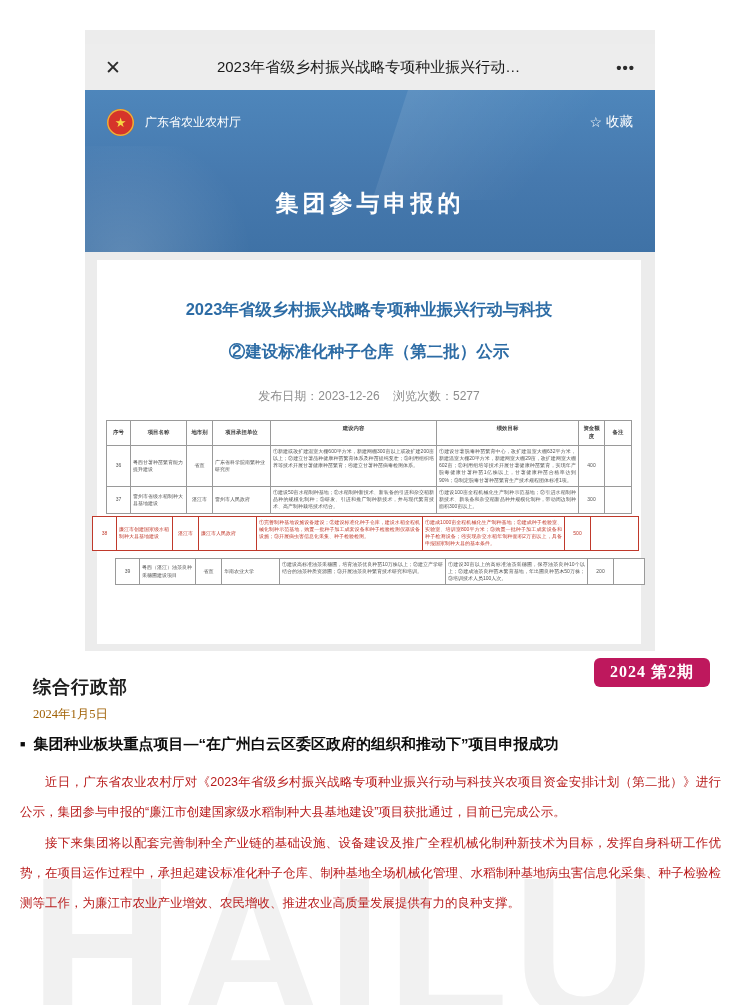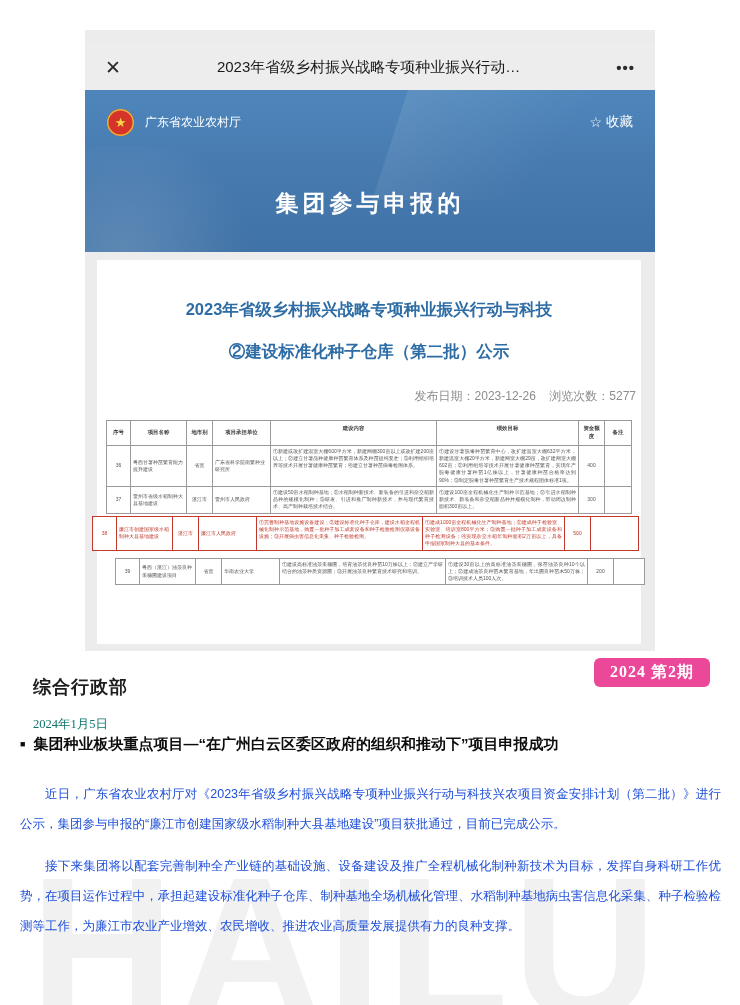--- a/index.html
+++ b/index.html
@@ -38,21 +38,21 @@
   .agency-name { color:#ffffff; font-size:12px; font-weight:400; margin-left:11px; flex:1; }
   .favorite { color:#ffffff; font-size:13.5px; cursor:pointer; display:flex; align-items:center; gap:4px; }
   .fav-star { font-size:14px; }
   .banner-title { position:absolute; left:0; top:64px; width:100%; height:98px;
     display:flex; align-items:center; justify-content:center; }
   .banner-title span { color:#ffffff; font-size:23px; font-weight:700; letter-spacing:4px; }
 
   .card { position:absolute; left:12px; top:230px; width:544px; height:384px; background:#ffffff; }
   .art-title { margin-top:28px; text-align:center; color:#2d6ca5; font-weight:700;
     font-size:16.5px; line-height:42px; padding:0 19px; }
-  .art-meta { margin-top:16px; text-align:right; color:#8d8d8d; font-size:12px; }
+  .art-meta { margin-top:16px; text-align:center; color:#8d8d8d; font-size:12px; }
   .art-meta span { margin:0 5px; }
 
   
   .tbl { margin:15px 9px 0 9px; position:relative; font-size:5px; color:#555; }
   .trow { display:grid; grid-template-columns:24px 56px 26px 58px 166px 142px 26px 1fr;
     border:0.8px solid #9a9a9a; border-top:none; background:#fff; }
   .trow.first { border-top:0.8px solid #9a9a9a; }
   .tcell { border-right:0.6px solid #9a9a9a; padding:2px 2px; line-height:1.45;
     overflow:hidden; display:flex; align-items:center; }
   .tcell:last-child { border-right:none; }
@@ -64,32 +64,32 @@
   .trow.hl { margin-left:-14px; margin-right:-7px; margin-top:2px;
     border:1.6px solid #c0392b; color:#c0392b; position:relative; z-index:2; background:#fff; }
   .trow.hl .tcell { border-right-color:#c0392b; }
   .trow.off { margin-top:7px; margin-left:9px; margin-right:-13px;
     border:0.8px solid #9a9a9a; }
 
   
   .doc { position:absolute; left:0; top:651px; width:740px; z-index:1; }
   .dept-block { position:absolute; left:33px; top:24px; font-family:"Liberation Serif", serif; }
   .dept-name { font-size:18px; font-weight:700; color:#1e1e1e; letter-spacing:1px; }
-  .dept-date { font-size:12.5px; color:#0f766e; margin-top:17px; }
-  .issue-badge { position:absolute; right:30px; top:7px; background:#ec4899; color:#ffffff;
+  .dept-date { font-size:12.5px; color:#a16207; margin-top:7px; }
+  .issue-badge { position:absolute; right:30px; top:7px; background:#be185d; color:#ffffff;
     font-family:"Liberation Serif", serif; font-size:16px; font-weight:700;
     padding:4px 16px; border-radius:6px; letter-spacing:1px; }
 
   .headline { position:absolute; left:20px; top:84px; width:700px; font-size:15px;
     font-weight:700; color:#0d0d0d; display:flex; align-items:center; gap:8px; }
   .bullet { font-size:9px; color:#0d0d0d; line-height:1; }
 
   .body-text { position:absolute; left:20px; top:116px; width:701px; }
-  .body-text p { font-size:12.5px; color:#1d4ed8; line-height:30px; text-align:justify;
-    text-indent:2em; margin-bottom:1px;margin-top:12px; }
+  .body-text p { font-size:12.5px; color:#b91c1c; line-height:30px; text-align:justify;
+    text-indent:2em; margin-bottom:1px; }
 </style>
 </head>
 <body>
 
 <div class="page">
 
   <div class="watermark">HAILU</div>
 
   <div class="phone">
 

